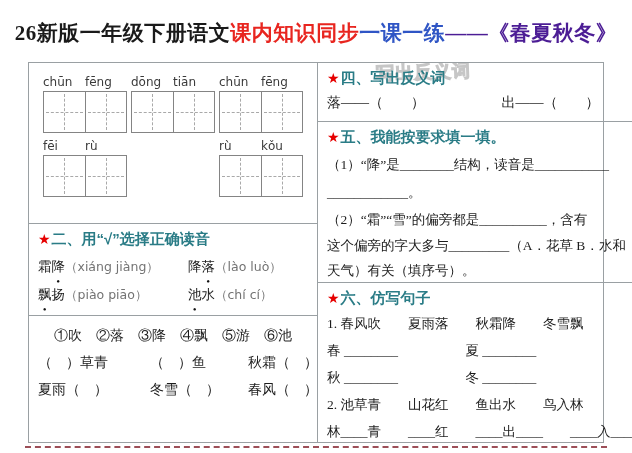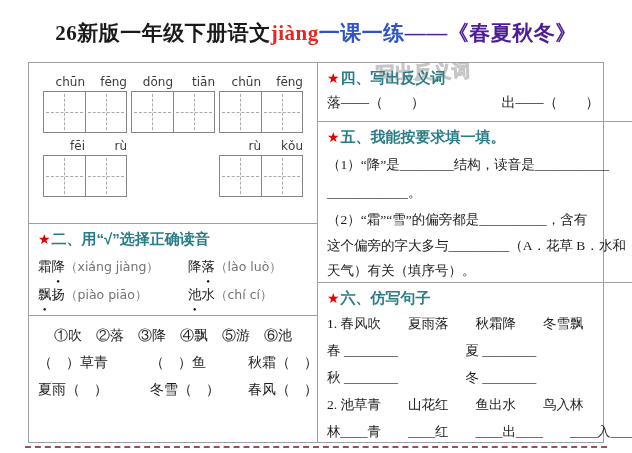--- a/index.html
+++ b/index.html
@@ -30,21 +30,21 @@
     font-weight:bold;font-size:15px;color:#2a7c86;line-height:20px;
     position:relative;z-index:2;
   }
   .star{color:#e60000;margin-right:1px;font-size:14px;}
   
   .pin-block{margin-top:7px;}
   .grid-row{display:flex;justify-content:space-between;padding:0 5px;}
   .grp{width:84px;}
   .pins{display:flex;margin-bottom:1px;}
   .pins span{
-    width:50%;text-align:right;
+    width:50%;text-align:left;
     font-family:"DejaVu Sans","Liberation Sans",sans-serif;
     font-size:12px;color:#3a3a3a;line-height:15px;
   }
   .boxes{display:flex;border:1.5px solid #848484;height:40px;background:#fff;}
   .wbox{width:50%;position:relative;}
   .wbox+.wbox{border-left:1px solid #848484;}
   .wbox::before{content:'';position:absolute;left:50%;top:2px;bottom:2px;border-left:1px dashed #a9a9a9;}
   .wbox::after{content:'';position:absolute;top:50%;left:2px;right:2px;border-top:1px dashed #a9a9a9;}
   
   .readings{
@@ -74,21 +74,21 @@
   
   .bottom-dash{
     position:absolute;left:25px;right:25px;bottom:5px;height:0;
     border-top:2px dashed #9c4f58;
   }
 </style>
 </head>
 <body>
 
 <div class="page-title">
-  <span style="color: rgb(26, 26, 26);">26新版一年级下册语文</span><span style="color: rgb(232, 37, 31);">jiàng</span><span style="color: rgb(47, 85, 197);">一课一练</span><span style="color: #4c1d95;">——《春夏秋冬》</span>
+  <span style="color: rgb(26, 26, 26);">26新版一年级下册语文</span><span style="color: rgb(232, 37, 31);">课内知识同步</span><span style="color: rgb(47, 85, 197);">一课一练</span><span style="color: #4c1d95;">——《春夏秋冬》</span>
 </div>
 
 <div class="sheet">
 
   <div class="col col-left">
 
     <div class="cell c1">
 
       <div class="pin-block">
         <div class="grid-row">

